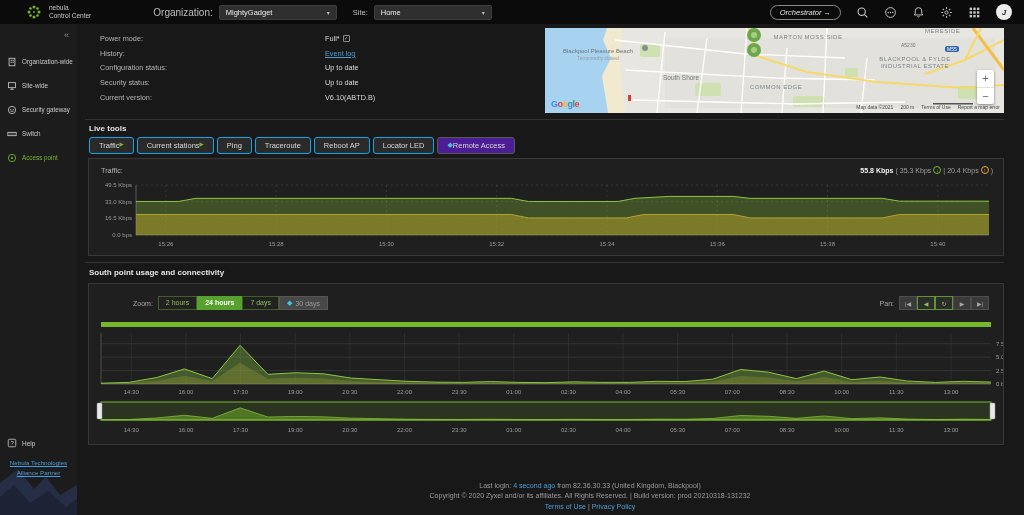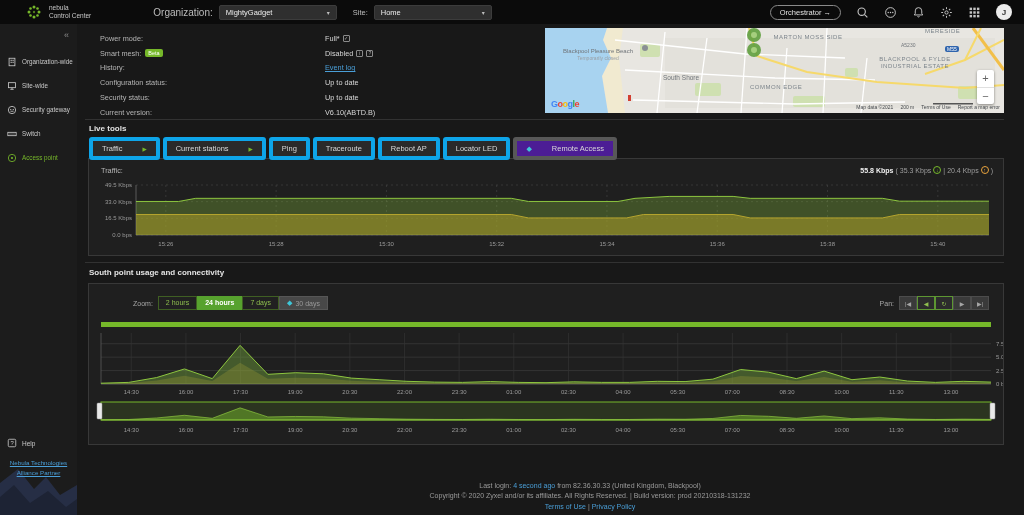--- a/index.html
+++ b/index.html
@@ -12,21 +12,21 @@
             background:#0b0b0b; display:flex; align-items:center; z-index:30; }
   .brand { display:flex; align-items:center; margin-left:26px; }
   .brand-text { margin-left:7px; font-size:6.5px; line-height:1.25; color:#c9c9c9; }
   .hdr-label { font-size:10px; color:#bdbdbd; margin-left:62px; }
   .hdr-label2 { font-size:7.5px; color:#bdbdbd; margin-left:16px; }
   .hdr-select { display:flex; align-items:center; justify-content:space-between;
                 width:118px; height:15px; margin-left:6px; background:#2f2f2f;
                 border:1px solid #3c3c3c; border-radius:2px; padding:0 6px;
                 font-size:7.5px; color:#ececec; cursor:pointer; }
   .caret { font-size:6px; color:#bdbdbd; }
-  .hdr-right { margin-left:auto; display:flex; align-items:center; gap:15px; margin-right:12px; }
+  .hdr-right { margin-left:auto; display:flex; align-items:center; gap:15px; margin-right:12px;font-style:italic; }
   .orch-btn { border:1px solid #8a8a8a; border-radius:9px; padding:2px 9px;
               font-size:7.5px; color:#e0e0e0; white-space:nowrap; cursor:pointer; }
   .hicon { width:13px; height:13px; color:#c4c4c4; cursor:pointer; }
   .avatar { width:16px; height:16px; border-radius:50%; background:#ececec; color:#333;
             font-size:8px; font-weight:bold; display:flex; align-items:center;
             justify-content:center; cursor:pointer; }
 
   
   #sidebar { position:absolute; left:0; top:24px; width:77px; height:491px;
              background:#1c1c1c; z-index:20; }
@@ -74,23 +74,23 @@
            letter-spacing:-0.5px; }
   .map-attr { position:absolute; right:4px; bottom:3px; font-size:5px; color:#45494d;
               display:flex; gap:7px; align-items:center; }
   .map-attr .lnk { cursor:pointer; }
 
   
   .sep { position:absolute; left:85px; width:919px; height:1px; background:#323232; }
   .sect-title { position:absolute; left:89px; font-size:8px; font-weight:bold; color:#e3e3e3; }
 
   #tabs { position:absolute; left:89px; top:137px; display:flex; gap:3px; z-index:5;}
-  .tab { background:#2a2a2a; border:4px solid #0ea5e9; border-radius:3px;
+  .tab { background:#2a2a2a; border:1px solid #0ea5e9; border-radius:3px;
          padding:3px 9px; font-size:7.5px; color:#d8d8d8; display:flex;
-         align-items:center; gap:20px; cursor:pointer; white-space:nowrap;}
+         gap:0; cursor:pointer; white-space:nowrap;}
   .tab.active { background:#4c1d95; border-color:#585858; }
   .play { color:#76b82a; font-size:5.5px; }
   .gem { color:#3ec6d8; font-size:7px; }
 
   .panel { position:absolute; left:88px; width:916px; background:#1f1f1f;
            border:1px solid #383838; }
   #traffic-panel { top:158px; height:98px; }
   .panel-head { position:absolute; left:12px; top:7px; font-size:7.3px; color:#b5b5b5; }
   .traffic-stats { position:absolute; right:10px; top:7px; font-size:7px; color:#9f9f9f;
                    display:flex; align-items:center; gap:2px;}
@@ -271,31 +271,20 @@
       </svg>
     </div>
   </div>
 
   <div id="details">
     <div class="drow">
       <span class="dlabel">Power mode:</span>
       <span class="dvalue">
           <span>Full*</span>
         <span class="mini-box">✓</span>
-        </span>
-    </div>
-    <div class="drow">
-      <span class="dlabel">
-          <span>Smart mesh:</span>
-        <span class="beta-badge">Beta</span>
-        </span>
-      <span class="dvalue">
-          <span>Disabled</span>
-        <span class="mini-box">i</span>
-        <span class="mini-box">?</span>
         </span>
     </div>
     <div class="drow">
       <span class="dlabel">History:</span>
       <span class="dvalue">
           <span class="link">Event log</span>
         </span>
     </div>
     <div class="drow">
       <span class="dlabel">Configuration status:</span>

